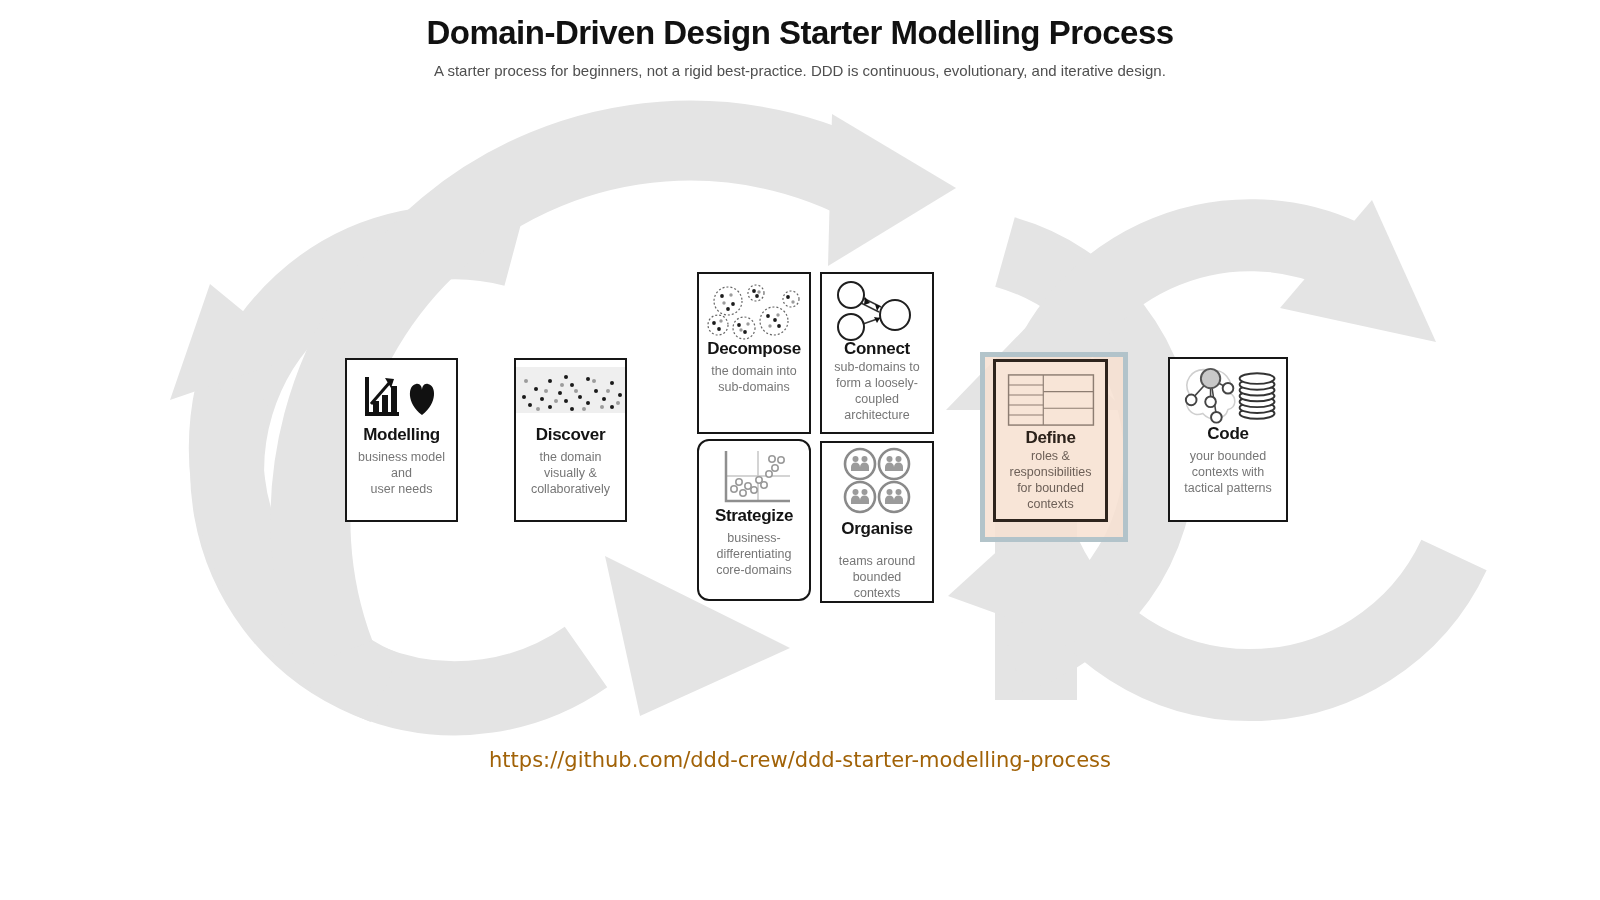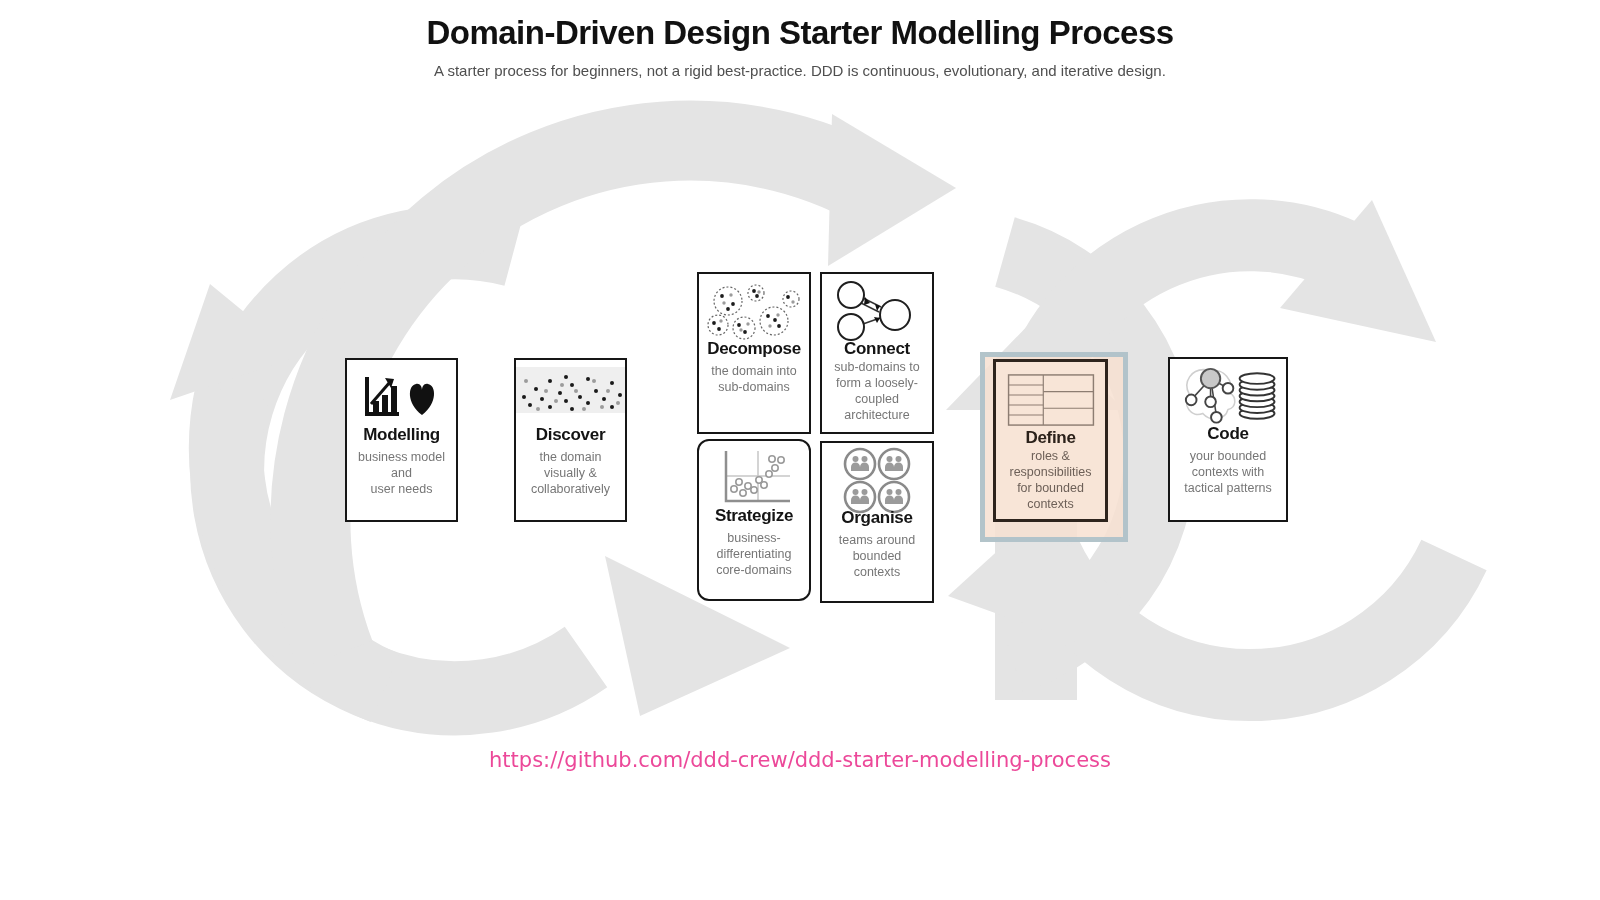--- a/index.html
+++ b/index.html
@@ -18,37 +18,37 @@
     margin-top:10px;margin-bottom:2px;}
   .card-title{font-weight:bold;font-size:17px;letter-spacing:-0.3px;color:#141414;line-height:1.05;}
   .card-desc{font-size:12.5px;color:#767676;white-space:pre-line;line-height:1.28;margin-top:5px;}
   .tight{margin-top:1px;}
 
   .card-understand{left:345px;top:358px;width:113px;height:164px;}
   .card-discover{left:514px;top:358px;width:113px;height:164px;}
   .card-decompose{left:697px;top:272px;width:114px;height:162px;}
   .card-connect{left:820px;top:272px;width:114px;height:162px;}
   .card-strategize{left:697px;top:439px;width:114px;height:162px;border-radius:12px;}
-  .card-organise{left:820px;top:441px;width:114px;height:162px;}
+  .card-organise{left:820px;top:441px;width:114px;height:162px;justify-content:space-between;}
   .card-code{left:1168px;top:357px;width:120px;height:165px;}
 
   .dots-band{width:100%;height:46px;margin-top:7px;background:#efefef;}
   .discover-title{margin-top:13px;}
 
   .define-highlight{position:absolute;left:980px;top:352px;width:148px;height:190px;
     box-sizing:border-box;background:rgba(247,224,209,0.85);
     border:5px solid rgba(171,192,201,0.9);}
   .card-define{left:8px;top:2px;width:115px;height:163px;border:3px solid #2e241d;
     background:#f8e5d7;text-align:center;}
   .card-define .card-title{color:#2b211a;}
   .card-define .card-desc{color:#6d6058;margin-top:1px;}
   .define-icon-box{height:58px;display:flex;align-items:center;justify-content:center;margin-top:9px;}
 
   .slide-link{position:absolute;left:0;top:748px;width:1600px;text-align:center;
-    font-family:"DejaVu Sans",sans-serif;font-size:21px;color:#ec4899;margin:0;cursor:pointer;}
+    font-family:"DejaVu Sans",sans-serif;font-size:21px;color:#a16207;margin:0;cursor:pointer;}
   .page-number{position:absolute;left:0;top:826px;width:1600px;text-align:center;
     font-family:"DejaVu Sans",sans-serif;font-size:16px;font-weight:bold;color:#111111;margin:0;}
 </style>
 </head>
 <body>
 
 <div class="stage">
 
   <svg class="bg" viewBox="0 0 1600 900">
     <g fill="#e4e4e4">

